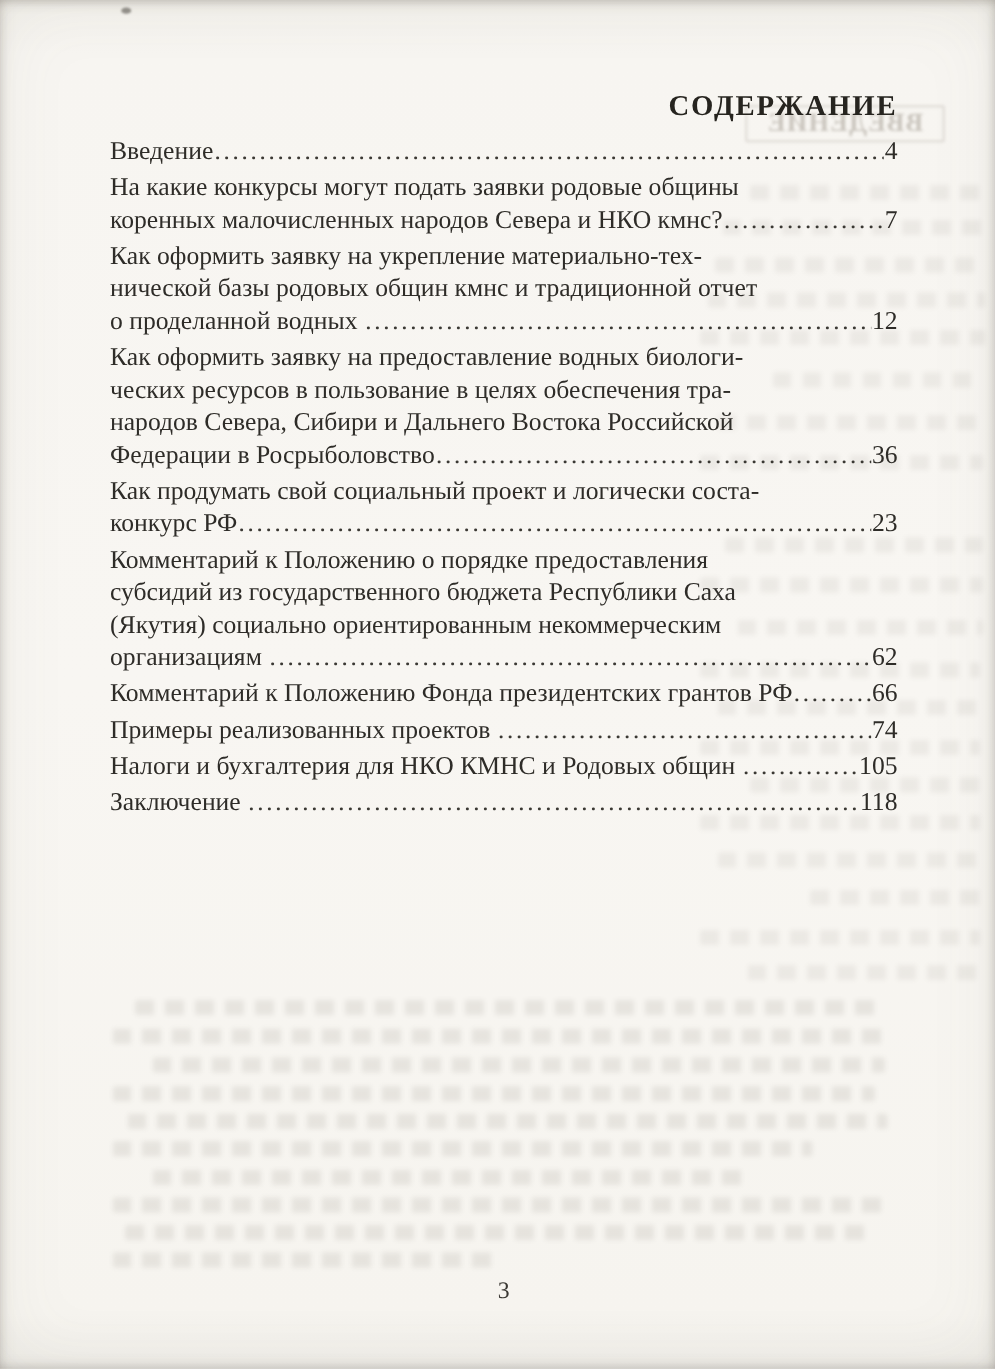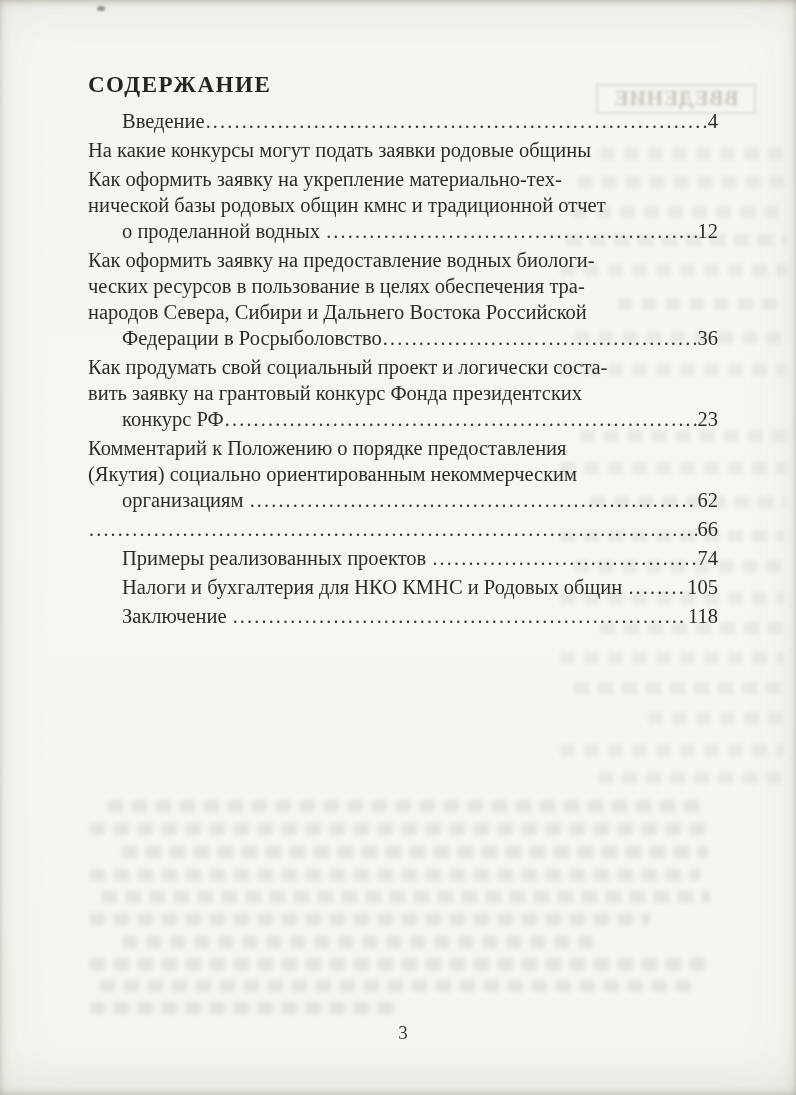--- a/index.html
+++ b/index.html
@@ -20,32 +20,32 @@
       inset -8px 0 14px -10px rgba(110,104,94,.35),
       inset 0 0 60px rgba(120,112,100,.07);
     overflow:hidden;
   }
   .speck{
     position:absolute;left:97px;top:6px;width:8px;height:5px;
     background:rgba(70,66,60,.55);border-radius:50%;filter:blur(1px);
   }
   .page-title{
     position:absolute;top:57px;left:88px;width:630px;
-    text-align:left;
+    text-align:right;
     font-size:23px;font-weight:bold;letter-spacing:1.5px;
     color:#26241f;
   }
   .toc{
     position:absolute;top:108px;left:88px;width:630px;
     font-size:20.5px;line-height:26px;color:#2e2c28;
   }
   .toc-entry{margin-bottom:3px;}
   .toc-line{white-space:pre;}
   .toc-lastline{display:flex;align-items:baseline;}
-  .toc-text{white-space:pre;flex:0 0 auto;margin-left:34px;}
+  .toc-text{white-space:pre;flex:0 0 auto;}
   .toc-leader{
     flex:1 1 auto;overflow:hidden;white-space:nowrap;
     margin:0 1px;color:#3a3833;
   }
   .toc-leader::after{
     content:"........................................................................................................................................";
     letter-spacing:2.2px;font-size:20px;
   }
   .toc-pagenum{flex:0 0 auto;white-space:pre;}
   .folio{
@@ -122,20 +122,25 @@
   <div class="toc">
       <div class="toc-entry">
         <div class="toc-lastline">
           <span class="toc-text">Введение</span>
           <span class="toc-leader"></span>
           <span class="toc-pagenum">4</span>
         </div>
       </div>
       <div class="toc-entry">
         <div class="toc-line">На какие конкурсы могут подать заявки родовые общины</div>
+        <div class="toc-lastline">
+          <span class="toc-text">коренных малочисленных народов Севера и НКО кмнс?</span>
+          <span class="toc-leader"></span>
+          <span class="toc-pagenum">7</span>
+        </div>
       </div>
       <div class="toc-entry">
         <div class="toc-line">Как оформить заявку на укрепление материально-тех-</div>
         <div class="toc-line">нической базы родовых общин кмнс и традиционной отчет</div>
         <div class="toc-lastline">
           <span class="toc-text">о проделанной водных </span>
           <span class="toc-leader"></span>
           <span class="toc-pagenum">12</span>
         </div>
       </div>
@@ -144,38 +149,39 @@
         <div class="toc-line">ческих ресурсов в пользование в целях обеспечения тра-</div>
         <div class="toc-line">народов Севера, Сибири и Дальнего Востока Российской</div>
         <div class="toc-lastline">
           <span class="toc-text">Федерации в Росрыболовство</span>
           <span class="toc-leader"></span>
           <span class="toc-pagenum">36</span>
         </div>
       </div>
       <div class="toc-entry">
         <div class="toc-line">Как продумать свой социальный проект и логически соста-</div>
-        <div class="toc-line">вить заявку на грантовый конкурс Фонда президентских</div>
         <div class="toc-lastline">
           <span class="toc-text">конкурс РФ</span>
           <span class="toc-leader"></span>
           <span class="toc-pagenum">23</span>
         </div>
       </div>
       <div class="toc-entry">
         <div class="toc-line">Комментарий к Положению о порядке предоставления</div>
+        <div class="toc-line">субсидий из государственного бюджета Республики Саха</div>
         <div class="toc-line">(Якутия) социально ориентированным некоммерческим</div>
         <div class="toc-lastline">
           <span class="toc-text">организациям </span>
           <span class="toc-leader"></span>
           <span class="toc-pagenum">62</span>
         </div>
       </div>
       <div class="toc-entry">
         <div class="toc-lastline">
+          <span class="toc-text">Комментарий к Положению Фонда президентских грантов РФ</span>
           <span class="toc-leader"></span>
           <span class="toc-pagenum">66</span>
         </div>
       </div>
       <div class="toc-entry">
         <div class="toc-lastline">
           <span class="toc-text">Примеры реализованных проектов </span>
           <span class="toc-leader"></span>
           <span class="toc-pagenum">74</span>
         </div>

